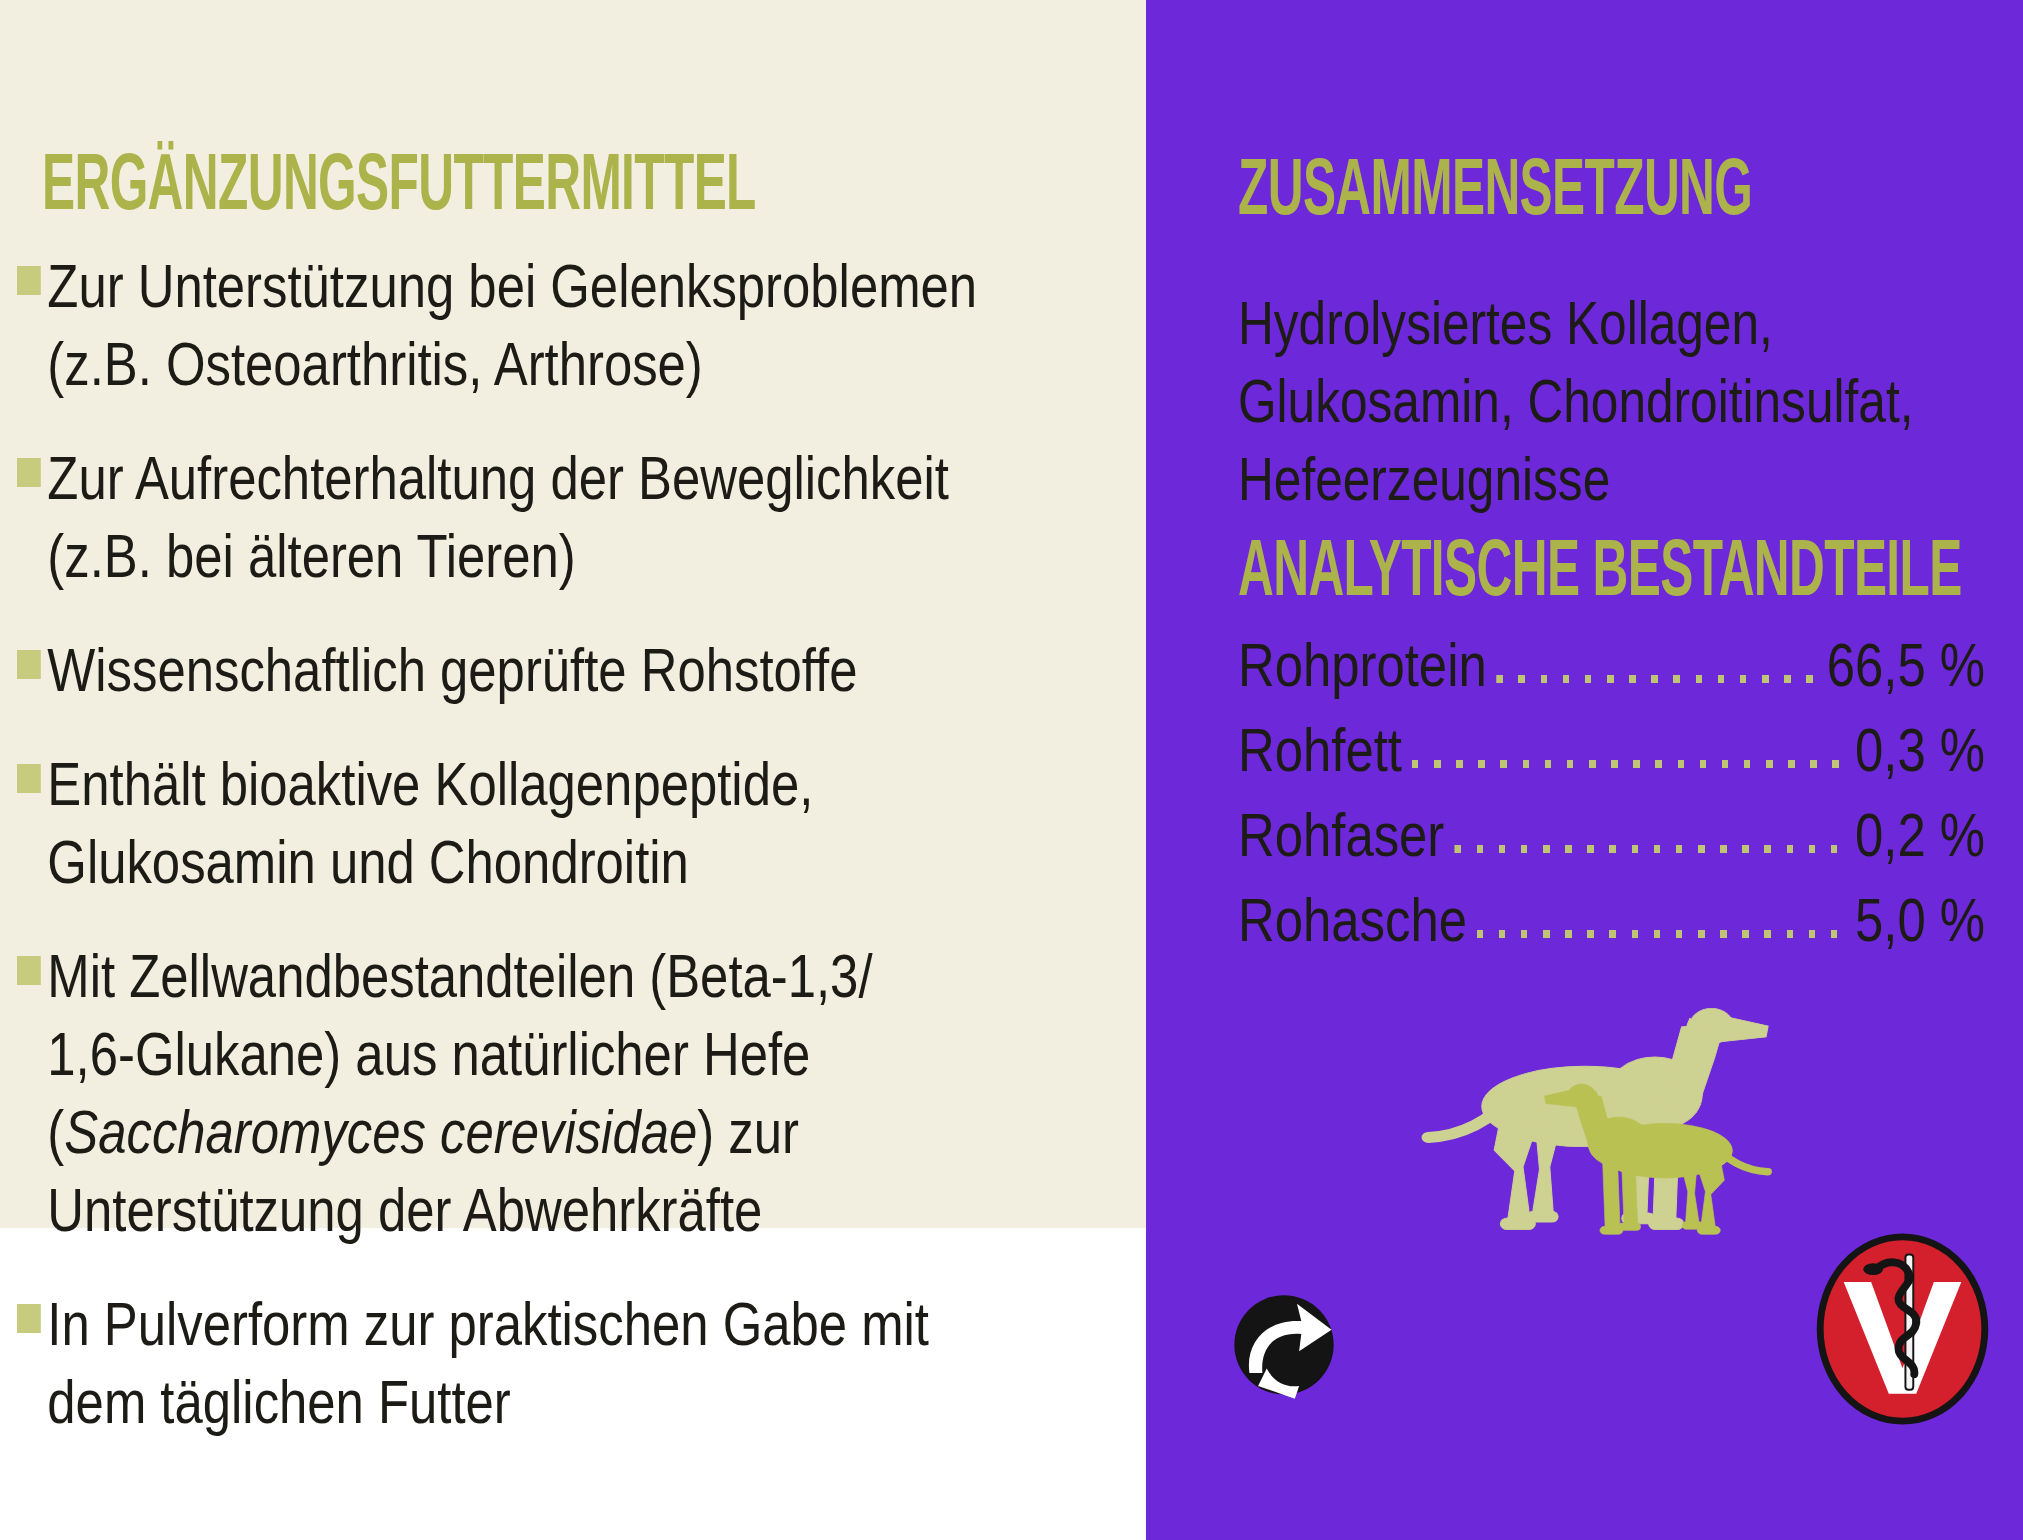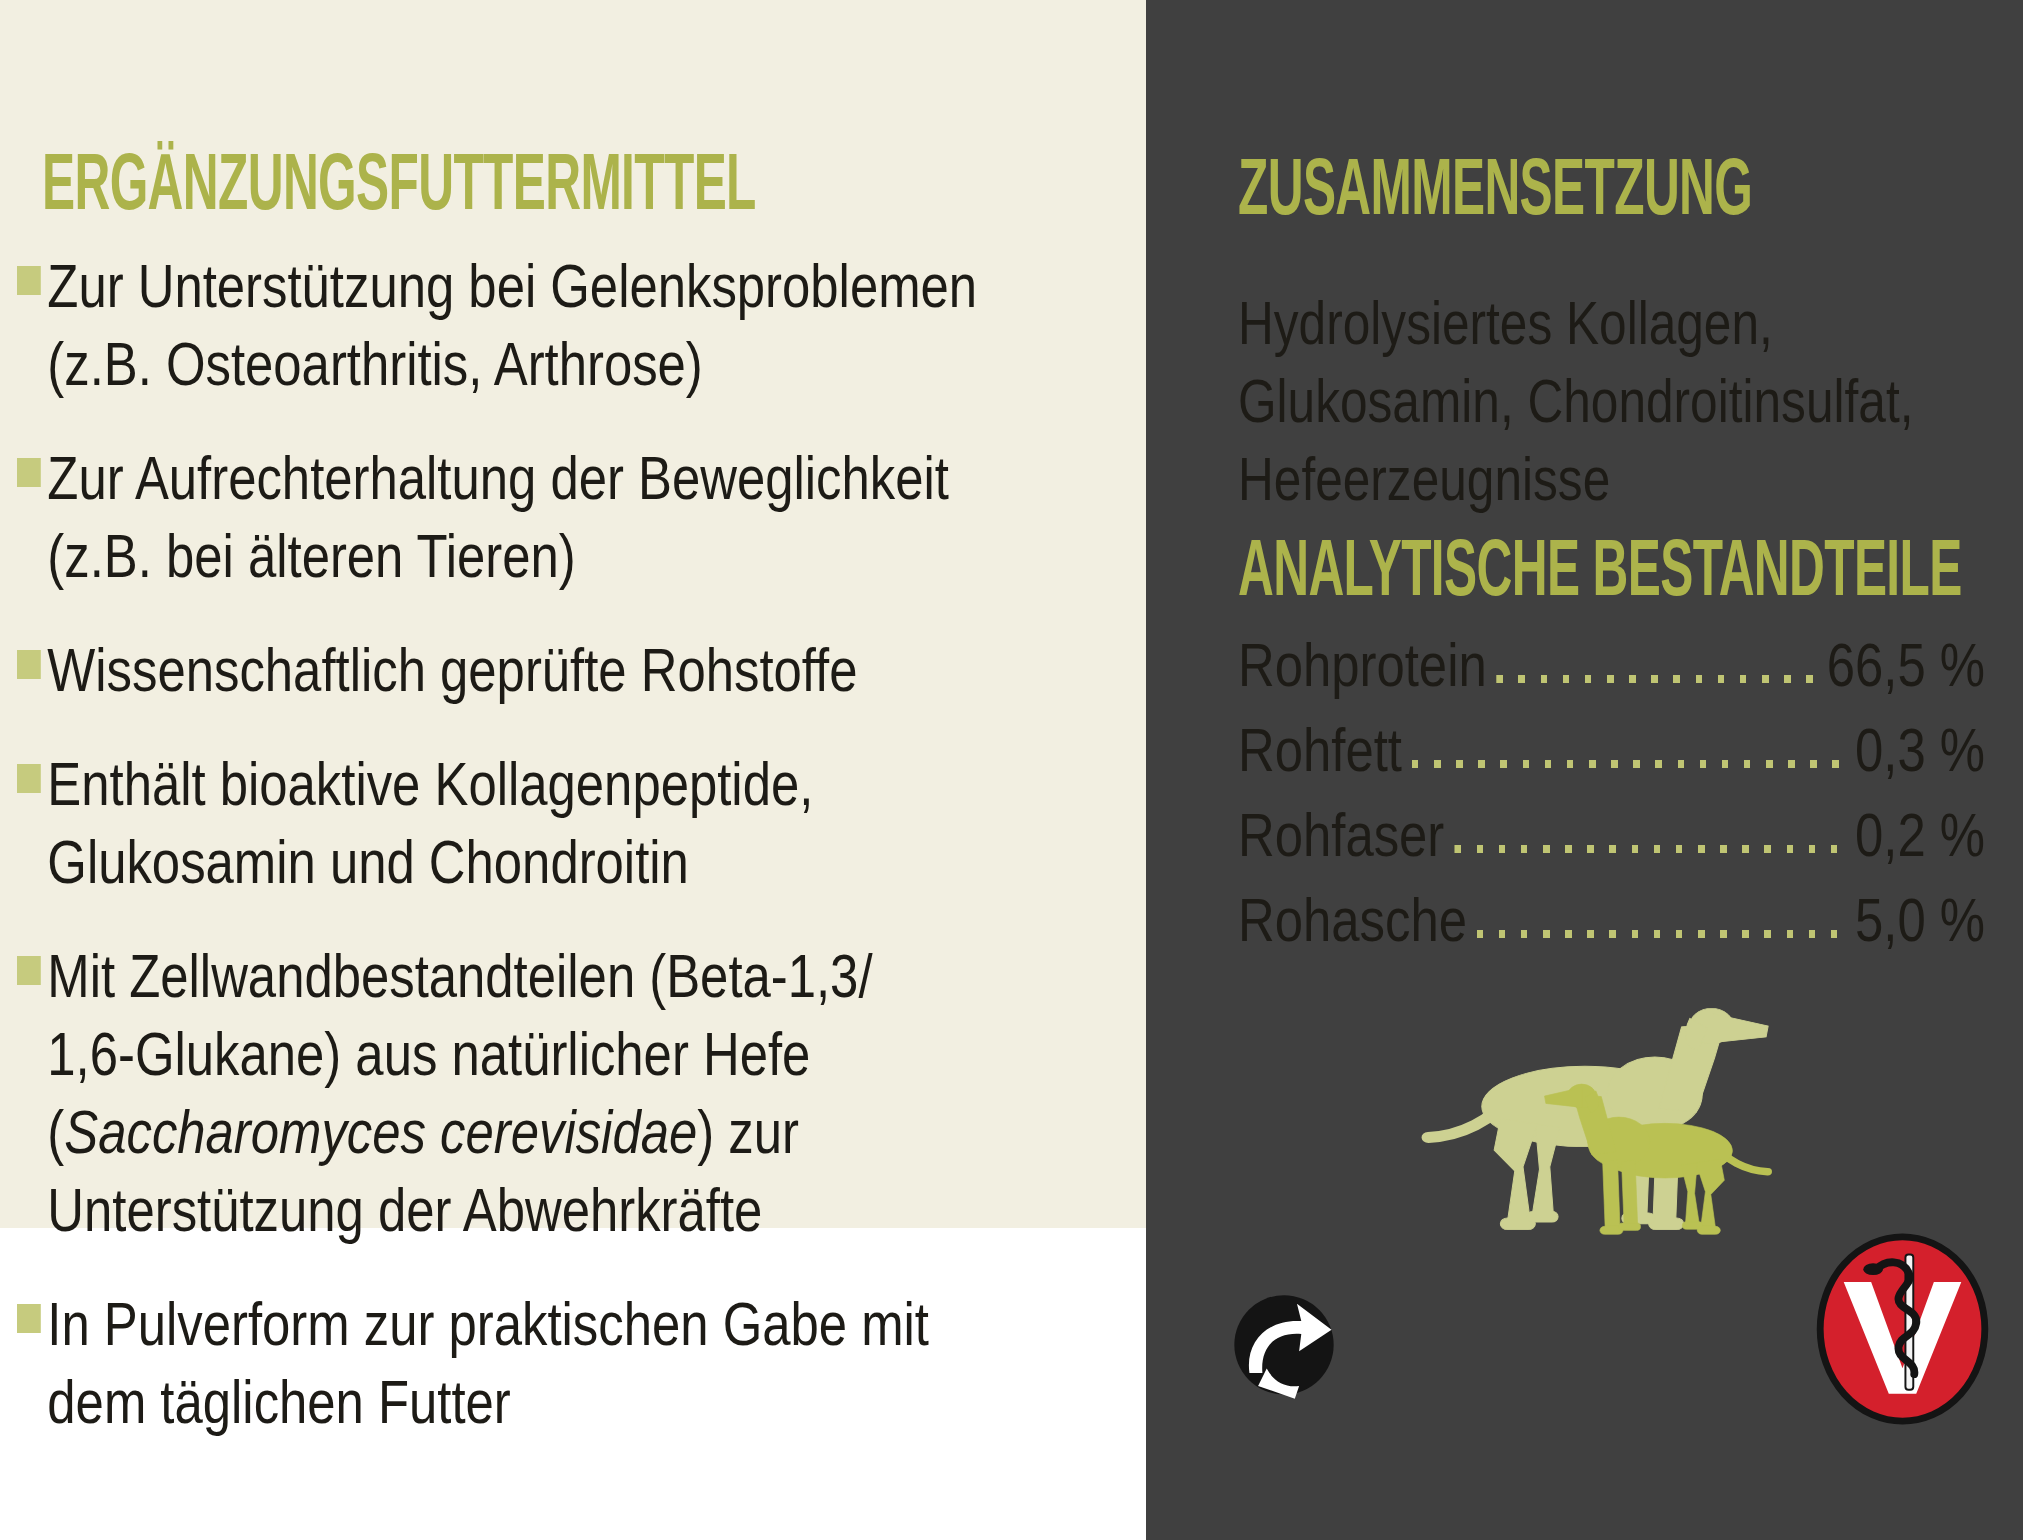--- a/index.html
+++ b/index.html
@@ -10,21 +10,21 @@
     overflow:hidden;
     font-family:"Liberation Sans",sans-serif;
     color:#1d1b16;
   }
   .left-panel{
     position:absolute;left:0;top:0;width:1146px;height:1228px;
     background:#f2efe1;
   }
   .right-panel{
     position:absolute;left:1146px;top:0;width:877px;height:1540px;
-    background:#404040;
+    background:#6d28d9;
   }
   .sec-heading{
     position:absolute;
     font-size:80px;font-weight:700;
     color:#acb34b;
     letter-spacing:-1px;
     white-space:nowrap;
     transform:scaleX(0.62);transform-origin:0 0;
     line-height:1;
   }

